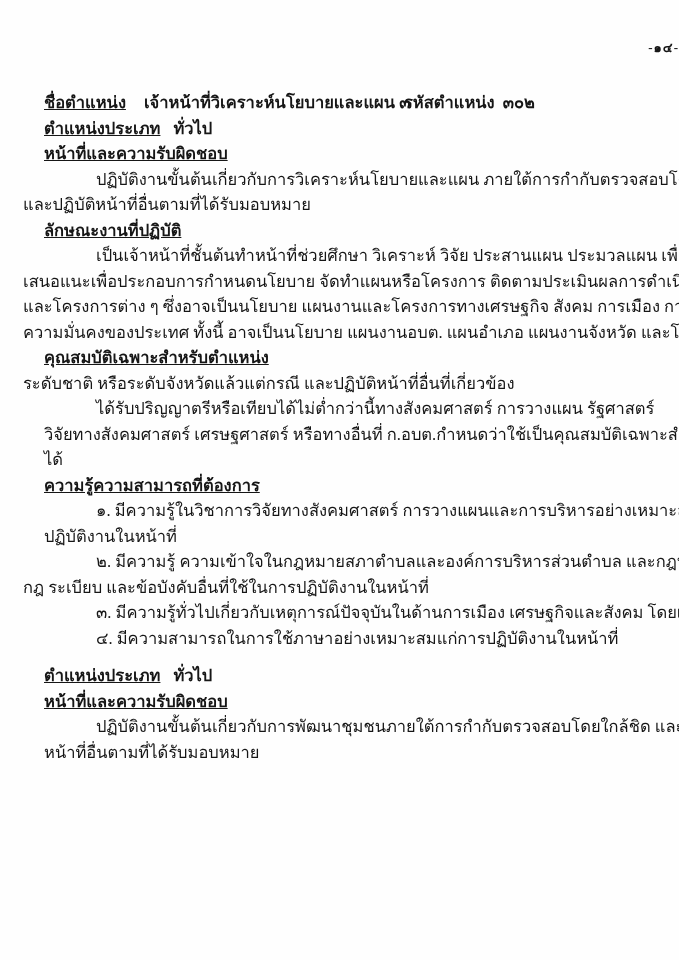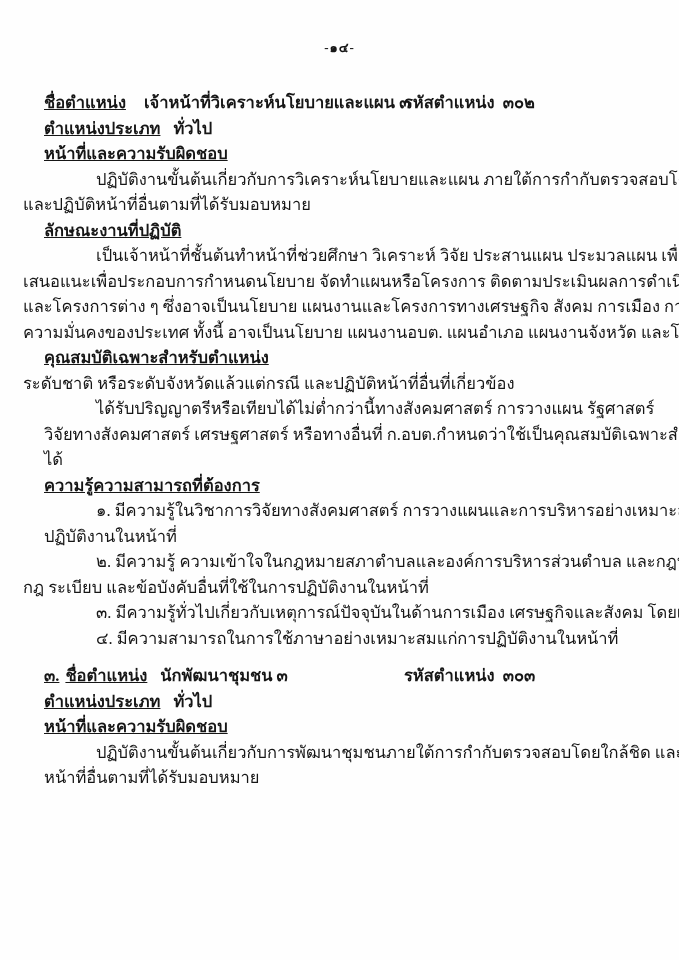--- a/index.html
+++ b/index.html
@@ -2,21 +2,21 @@
 <html><head>
 <meta charset="utf-8">
 <style>
   html,body{margin:0;padding:0;background:#e8e8e8;}
   .page{
     position:relative;width:679px;height:960px;background:#fefefe;
     font-family:"Liberation Serif","DejaVu Serif",serif;color:#161616;
     overflow:hidden;margin:0 auto;
   }
   .pageno{
-    position:absolute;top:37px;left:0;right:0;text-align:center;
+    position:absolute;top:37px;left:0;right:0;text-align:right;
     font-weight:700;font-size:13px;letter-spacing:1px;
   }
   .content{position:absolute;left:44px;top:90px;width:566px;font-size:16.5px;}
   .line{height:25.5px;line-height:25.5px;white-space:nowrap;}
   .ind{padding-left:52px;}
   .out{margin-left:-21px;}
   .hrow{position:relative;font-weight:700;}
   .u{text-decoration:underline;}
   .val{margin-left:18px;}
   .val2{margin-left:13px;}
@@ -66,24 +66,20 @@
       <div class="line">ปฏิบัติงานในหน้าที่</div>
       <div class="line ind">๒. มีความรู้ ความเข้าใจในกฎหมายสภาตำบลและองค์การบริหารส่วนตำบล และกฎหมาย</div>
       <div class="line out">กฎ ระเบียบ และข้อบังคับอื่นที่ใช้ในการปฏิบัติงานในหน้าที่</div>
       <div class="line ind">๓. มีความรู้ทั่วไปเกี่ยวกับเหตุการณ์ปัจจุบันในด้านการเมือง เศรษฐกิจและสังคม โดยเฉพาะ</div>
       <div class="line ind">๔. มีความสามารถในการใช้ภาษาอย่างเหมาะสมแก่การปฏิบัติงานในหน้าที่</div>
 
     </div>
 
     <div class="sec2">
 
-      <div class="line hrow">
-        <span class="u"><span class="numpfx">๓.</span><span>ชื่อตำแหน่ง</span></span><span class="val2">นักพัฒนาชุมชน ๓</span>
-        <span class="code"><span>รหัสตำแหน่ง</span><span class="code-num">๓๐๓</span></span>
-      </div>
 
       <div class="line hrow">
         <span class="u">ตำแหน่งประเภท</span><span class="val2">ทั่วไป</span>
       </div>
 
       <div class="line hrow"><span class="u">หน้าที่และความรับผิดชอบ</span></div>
       <div class="line ind">ปฏิบัติงานขั้นต้นเกี่ยวกับการพัฒนาชุมชนภายใต้การกำกับตรวจสอบโดยใกล้ชิด และปฏิบัติ</div>
       <div class="line">หน้าที่อื่นตามที่ได้รับมอบหมาย</div>
 
     </div>

